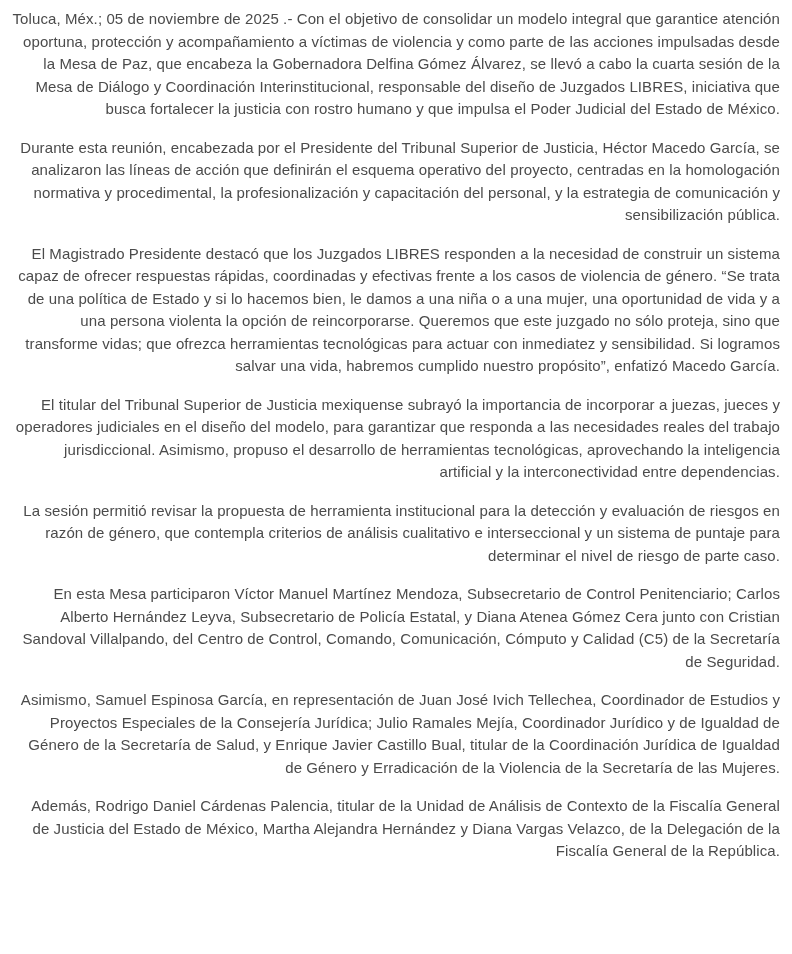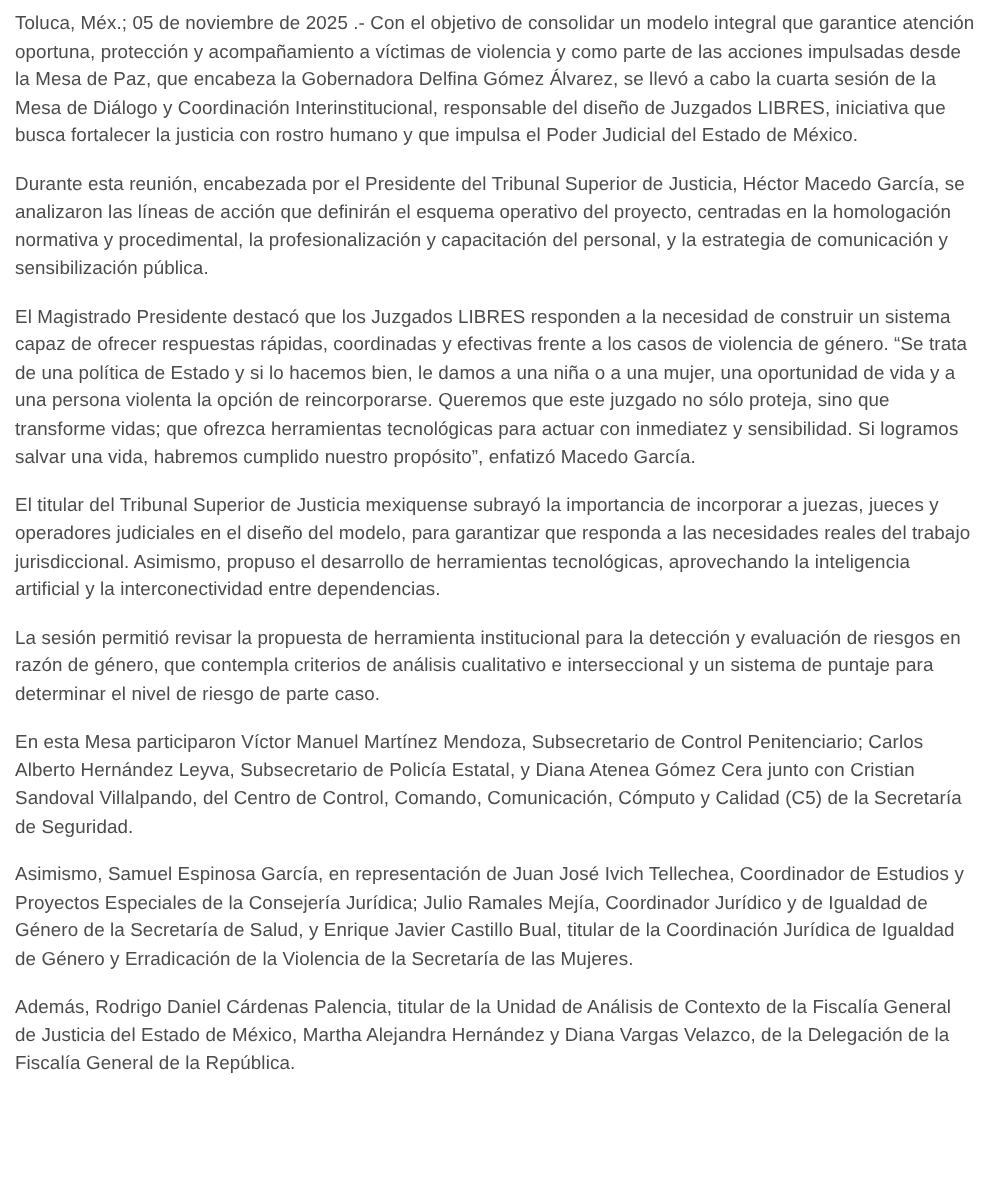--- a/index.html
+++ b/index.html
@@ -18,21 +18,21 @@
     width: 792px;
     padding: 8px 12px 10px 12px;
   }
   .article p {
     margin: 0 0 16px 0;
     font-size: 15px;
     line-height: 22.5px;
     color: #4b4b4b;
     letter-spacing: 0.1px;
     font-weight: 400;
-    text-align: left;
+    text-align: right;
   }
   .article p:last-child {
     margin-bottom: 0;
   }
 </style>
 </head>
 <body>
 
 <div class="article">
   <p>Toluca, Méx.; 05 de noviembre de 2025 .- Con el objetivo de consolidar un modelo integral que garantice atención oportuna, protección y acompañamiento a víctimas de violencia y como parte de las acciones impulsadas desde la Mesa de Paz, que encabeza la Gobernadora Delfina Gómez Álvarez, se llevó a cabo la cuarta sesión de la Mesa de Diálogo y Coordinación Interinstitucional, responsable del diseño de Juzgados LIBRES, iniciativa que busca fortalecer la justicia con rostro humano y que impulsa el Poder Judicial del Estado de México.</p>

